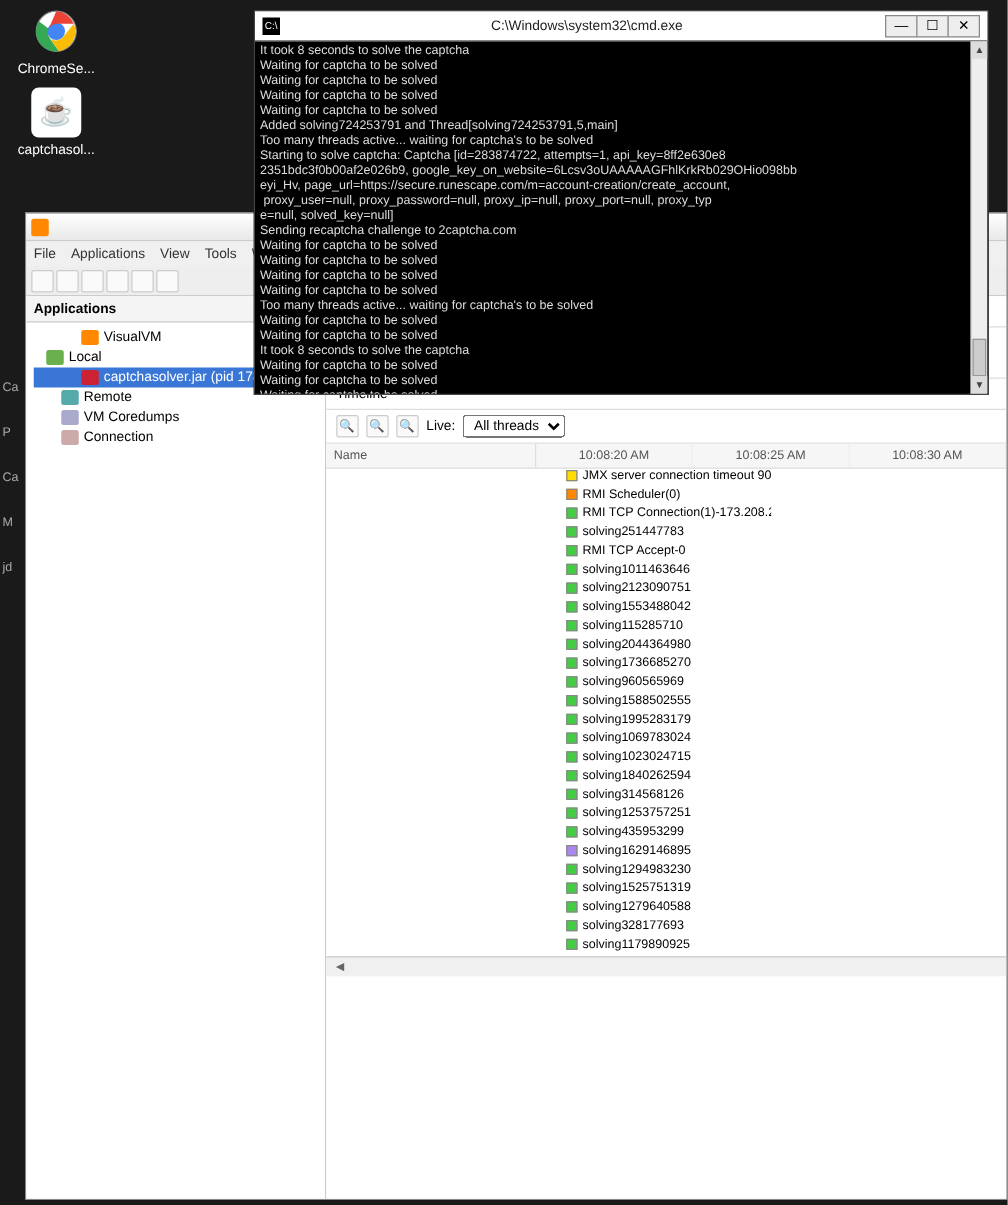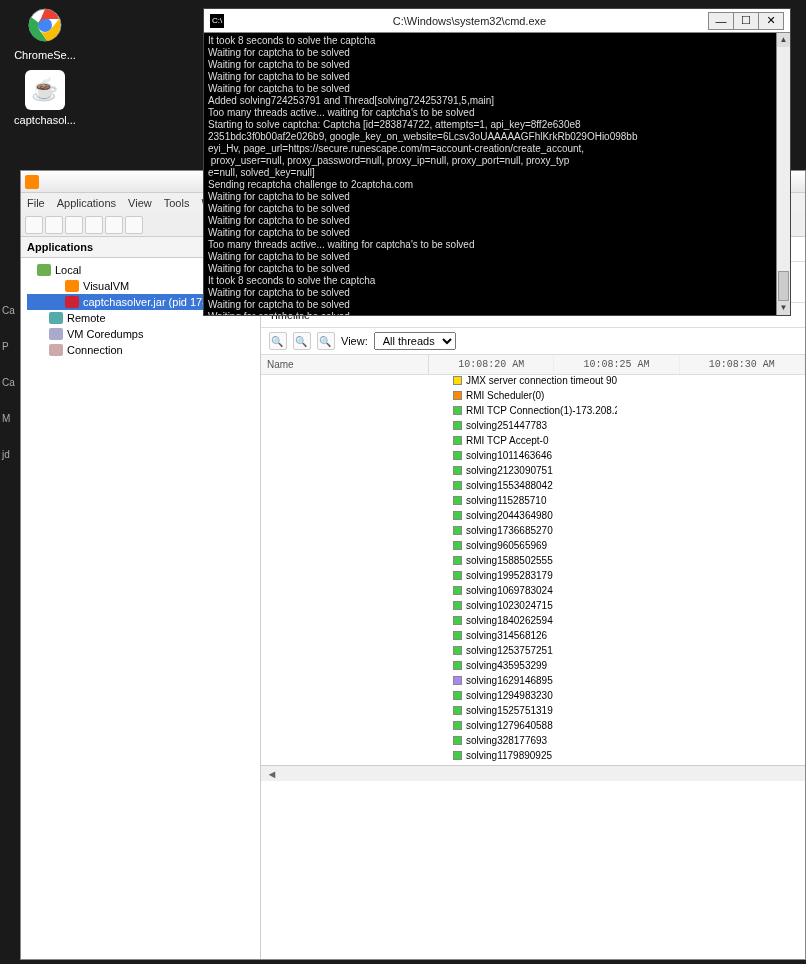--- a/index.html
+++ b/index.html
@@ -46,21 +46,21 @@
 .threads-stats b { font-weight: bold; }
 .timeline-head { padding: 6px 8px; border-top: 1px solid #ddd; border-bottom: 1px solid #ddd; background: #fff; font-size: 11px; }
 .tl-controls { display: flex; align-items: center; gap: 6px; padding: 4px 8px; }
 .tl-controls .zbtn { width: 18px; height: 18px; border: 1px solid #ccc; background: #fafafa; border-radius: 2px; display: flex; align-items: center; justify-content: center; font-size: 10px; }
 .tl-controls select { font-size: 11px; padding: 1px 4px; }
 
 .tl-table { width: 100%; border-top: 1px solid #ddd; }
 .tl-headrow { display: flex; background: #f6f6f6; border-bottom: 1px solid #ddd; font-size: 10px; color: #555; }
 .tl-name-col { width: 168px; padding: 4px 6px; border-right: 1px solid #ddd; }
 .tl-time-col { flex: 1; display: flex; position: relative; }
-.tl-tick { flex: 1; text-align: center; padding: 4px 0; border-right: 1px solid #eee; font-family: Liberation Mono, monospace; }
+.tl-tick { flex: 1; text-align: center; padding: 4px 0; border-right: 1px solid #eee; }
 .tl-rows { max-height: 480px; overflow: hidden; }
 .tl-row { display: flex; height: 15px; align-items: center; font-size: 10px; flex-direction: column; }
 .tl-row .name { width: 168px; padding: 0 4px; display: flex; align-items: center; gap: 4px; overflow: hidden; white-space: nowrap; }
 .sq { width: 9px; height: 9px; border: 1px solid #888; flex-shrink: 0; }
 .sq.green { background: #4c4; }
 .sq.orange { background: #f80; }
 .sq.yellow { background: #fd0; }
 .sq.purple { background: #a8e; }
 .tl-row .bar { flex: 1; height: 11px; margin: 0 2px; position: relative; background: #4c4; }
 .bar.yellow { background: #fd0; }
@@ -135,27 +135,27 @@
     <div class="tbtn"></div>
     <div class="tbtn"></div>
   </div>
   <div class="vvm-body">
     <div class="vvm-sidebar">
       <div class="vvm-sb-tab">
         <span>Applications</span>
         <span class="x">×</span>
       </div>
       <div class="vvm-tree" id="vvm-tree">
+          <div class="node d2">
+            <span class="tree-icon ti-vvm"></span>
+            <span>VisualVM</span>
+          </div>
           <div class="node d0">
             <span class="tree-icon ti-local"></span>
             <span>Local</span>
-          </div>
-          <div class="node d2">
-            <span class="tree-icon ti-vvm"></span>
-            <span>VisualVM</span>
           </div>
           <div class="node d2 sel">
             <span class="tree-icon ti-jar"></span>
             <span>captchasolver.jar (pid 17832</span>
           </div>
           <div class="node d1">
             <span class="tree-icon ti-remote"></span>
             <span>Remote</span>
           </div>
           <div class="node d1">
@@ -172,21 +172,21 @@
       <div class="threads-head">Threads</div>
       <div class="threads-stats">
         <div><b>Live threads:</b> <span>65</span></div>
         <div><b>Daemon threads:</b> <span>10</span></div>
       </div>
       <div class="timeline-head">Timeline</div>
       <div class="tl-controls">
         <div class="zbtn">🔍</div>
         <div class="zbtn">🔍</div>
         <div class="zbtn">🔍</div>
-        <span>View:</span>
+        <span>Live:</span>
         <select>
           <option>All threads</option>
         </select>
       </div>
       <div class="tl-table">
         <div class="tl-headrow">
           <div class="tl-name-col">Name</div>
           <div class="tl-time-col">
             <div class="tl-tick">10:08:20 AM</div>
             <div class="tl-tick">10:08:25 AM</div>

